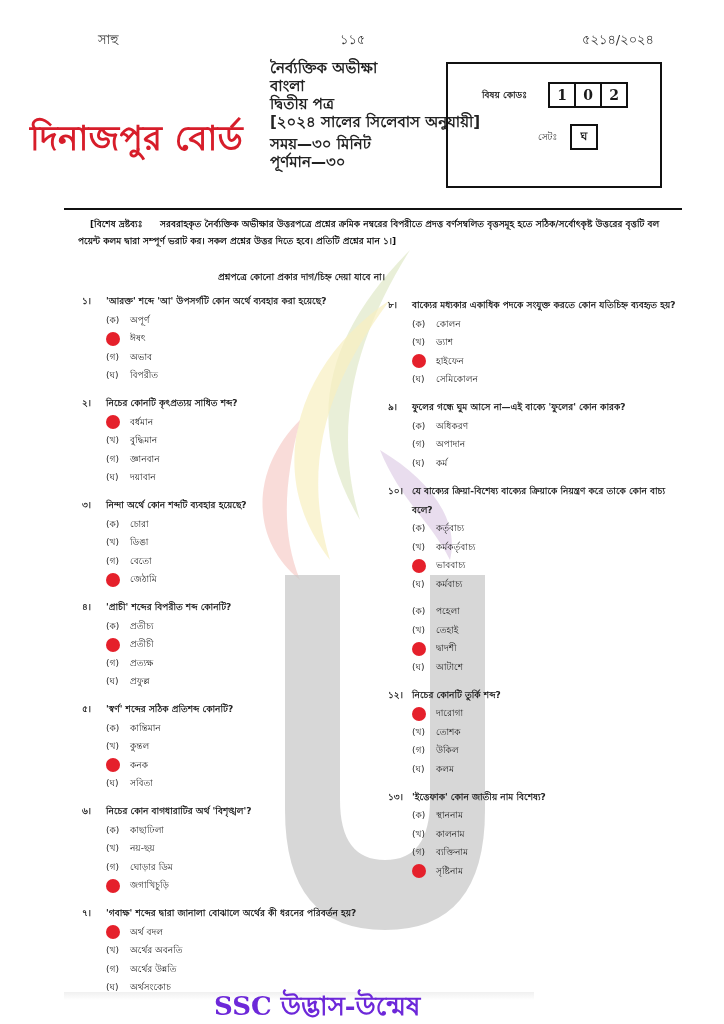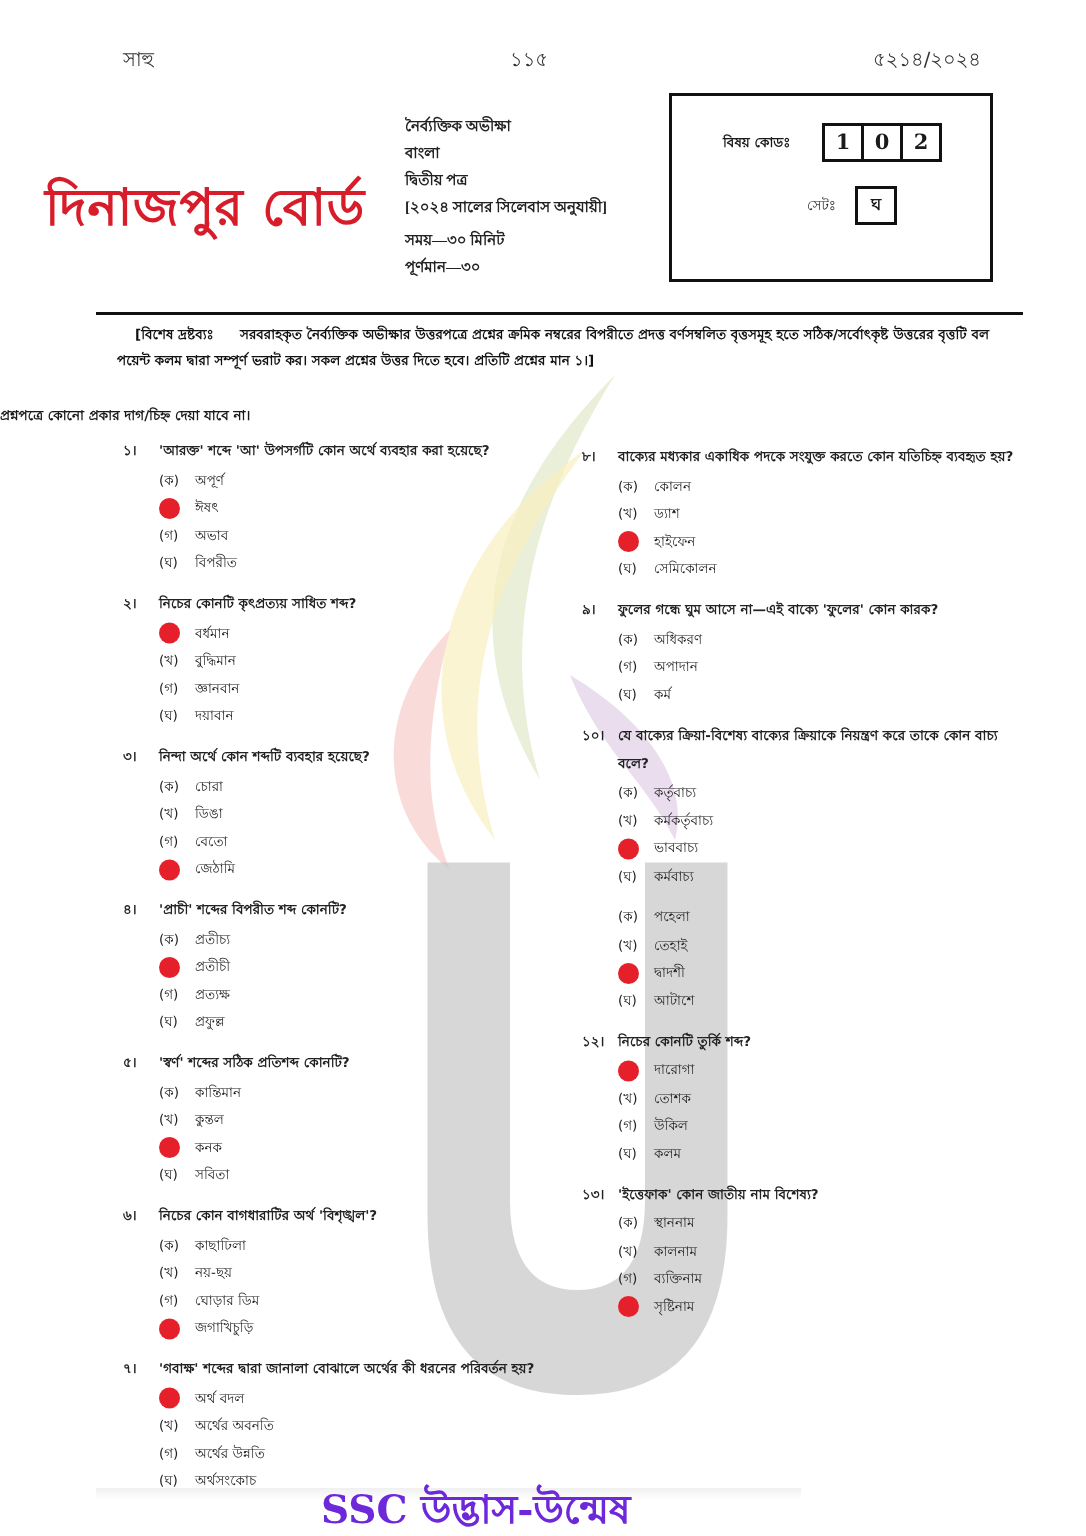--- a/index.html
+++ b/index.html
@@ -4,46 +4,46 @@
 <style>
   html, body { margin:0; padding:0; background:#ffffff; }
   body { width:724px; height:1024px; position:relative; overflow:hidden;
          font-family:"DejaVu Sans", sans-serif; color:#1a1a1a; }
   .page { position:absolute; left:0; top:0; width:724px; height:1024px; background:#fff; }
 
   
   .wm { position:absolute; left:0; top:0; width:724px; height:1024px; pointer-events:none; }
 
   .top-line { position:absolute; top:30px; font-size:13px; color:#333; }
-  .top-left { left:82px;text-align:center; }
+  .top-left { left:98px;text-align:center; }
   .top-mid { left:340px; }
   .top-right { right:70px;text-align:center; }
 
   .board-title { position:absolute; left:30px; top:112px; font-size:34px; color:#d71d2a; font-weight:bold; letter-spacing:0.5px; }
 
-  .exam-info { position:absolute; left:270px; top:76px; font-size:10px; line-height:18px; color:#222; font-weight:bold;font-family:Liberation Serif, serif; }
+  .exam-info { position:absolute; left:270px; top:59px; font-size:15px; line-height:18px; color:#222; font-weight:bold; }
   .exam-info div { white-space:nowrap; }
   .exam-info .gap { margin-top:4px; }
 
   .code-box { position:absolute; left:446px; top:62px; width:212px; height:122px; border:2px solid #111; }
   .code-label { position:absolute; left:34px; top:24px; font-size:9px; font-weight:bold; }
   .digits { position:absolute; left:100px; top:18px; display:flex; border:2px solid #111; }
   .digit { width:24px; height:22px; border-right:2px solid #111; font-family:"DejaVu Serif", serif;
            font-weight:bold; font-size:14px; text-align:center; line-height:22px; }
   .digit:last-child { border-right:none; }
   .set-label { position:absolute; left:90px; top:66px; font-size:9px; }
   .set-box { position:absolute; left:122px; top:60px; width:24px; height:22px; border:2px solid #111;
              font-size:11px; font-weight:bold; text-align:center; line-height:22px; }
 
   .rule { position:absolute; left:64px; top:208px; width:618px; height:2px; background:#111; }
 
   .note { position:absolute; left:78px; top:216px; width:600px; font-size:9px; line-height:17px; font-weight:bold; color:#111; }
   .note .lbl { float:left; width:70px;margin-left:12px; }
   .note .body { }
-  .warn { position:absolute; left:0; width:603px; top:270px; text-align:left; font-size:9px; font-weight:bold; }
+  .warn { position:absolute; left:0; width:603px; top:270px; text-align:center; font-size:9px; font-weight:bold; }
 
   .col { position:absolute; width:310px; }
   .col-left { left:82px; top:292px; }
   .col-right { left:388px; top:296px; width:300px; }
 
   .q { margin-bottom:9px; }
   .q-stem { font-size:9px; line-height:19px; font-weight:bold; color:#222; display:flex; }
   .q-num { width:24px; flex:none; }
   .q-text { flex:1; }
   .opt { display:flex; align-items:center; height:18.5px; font-size:9px; margin-left:24px; color:#222; }

